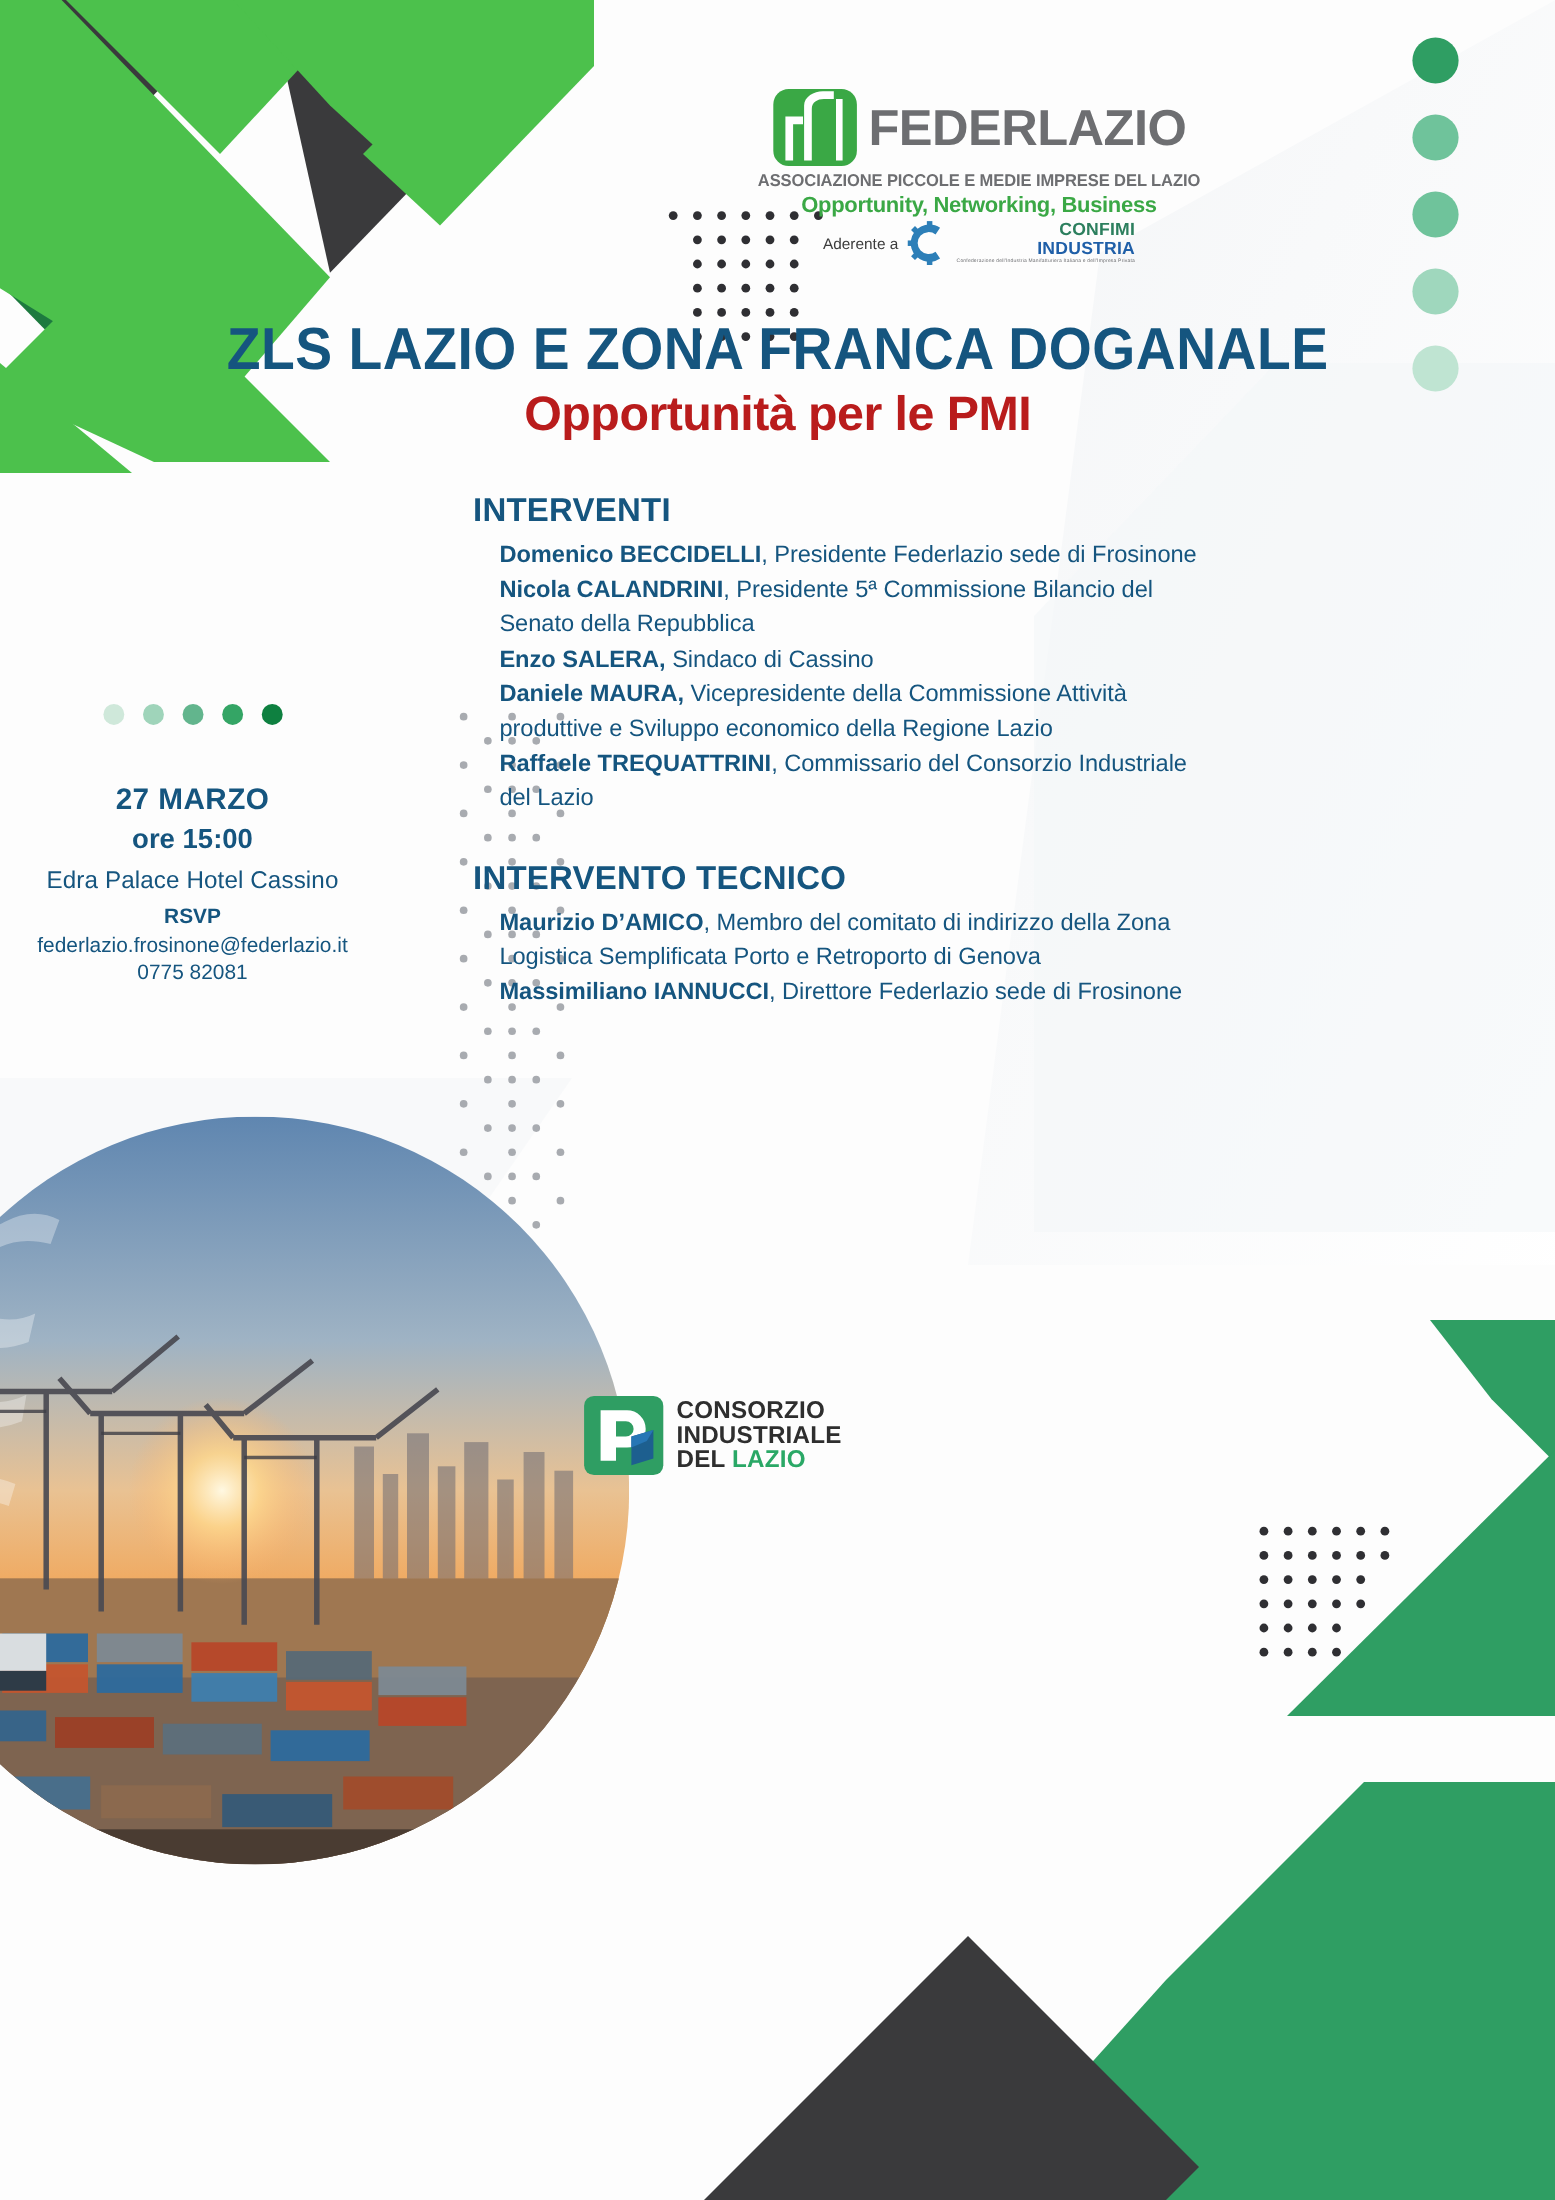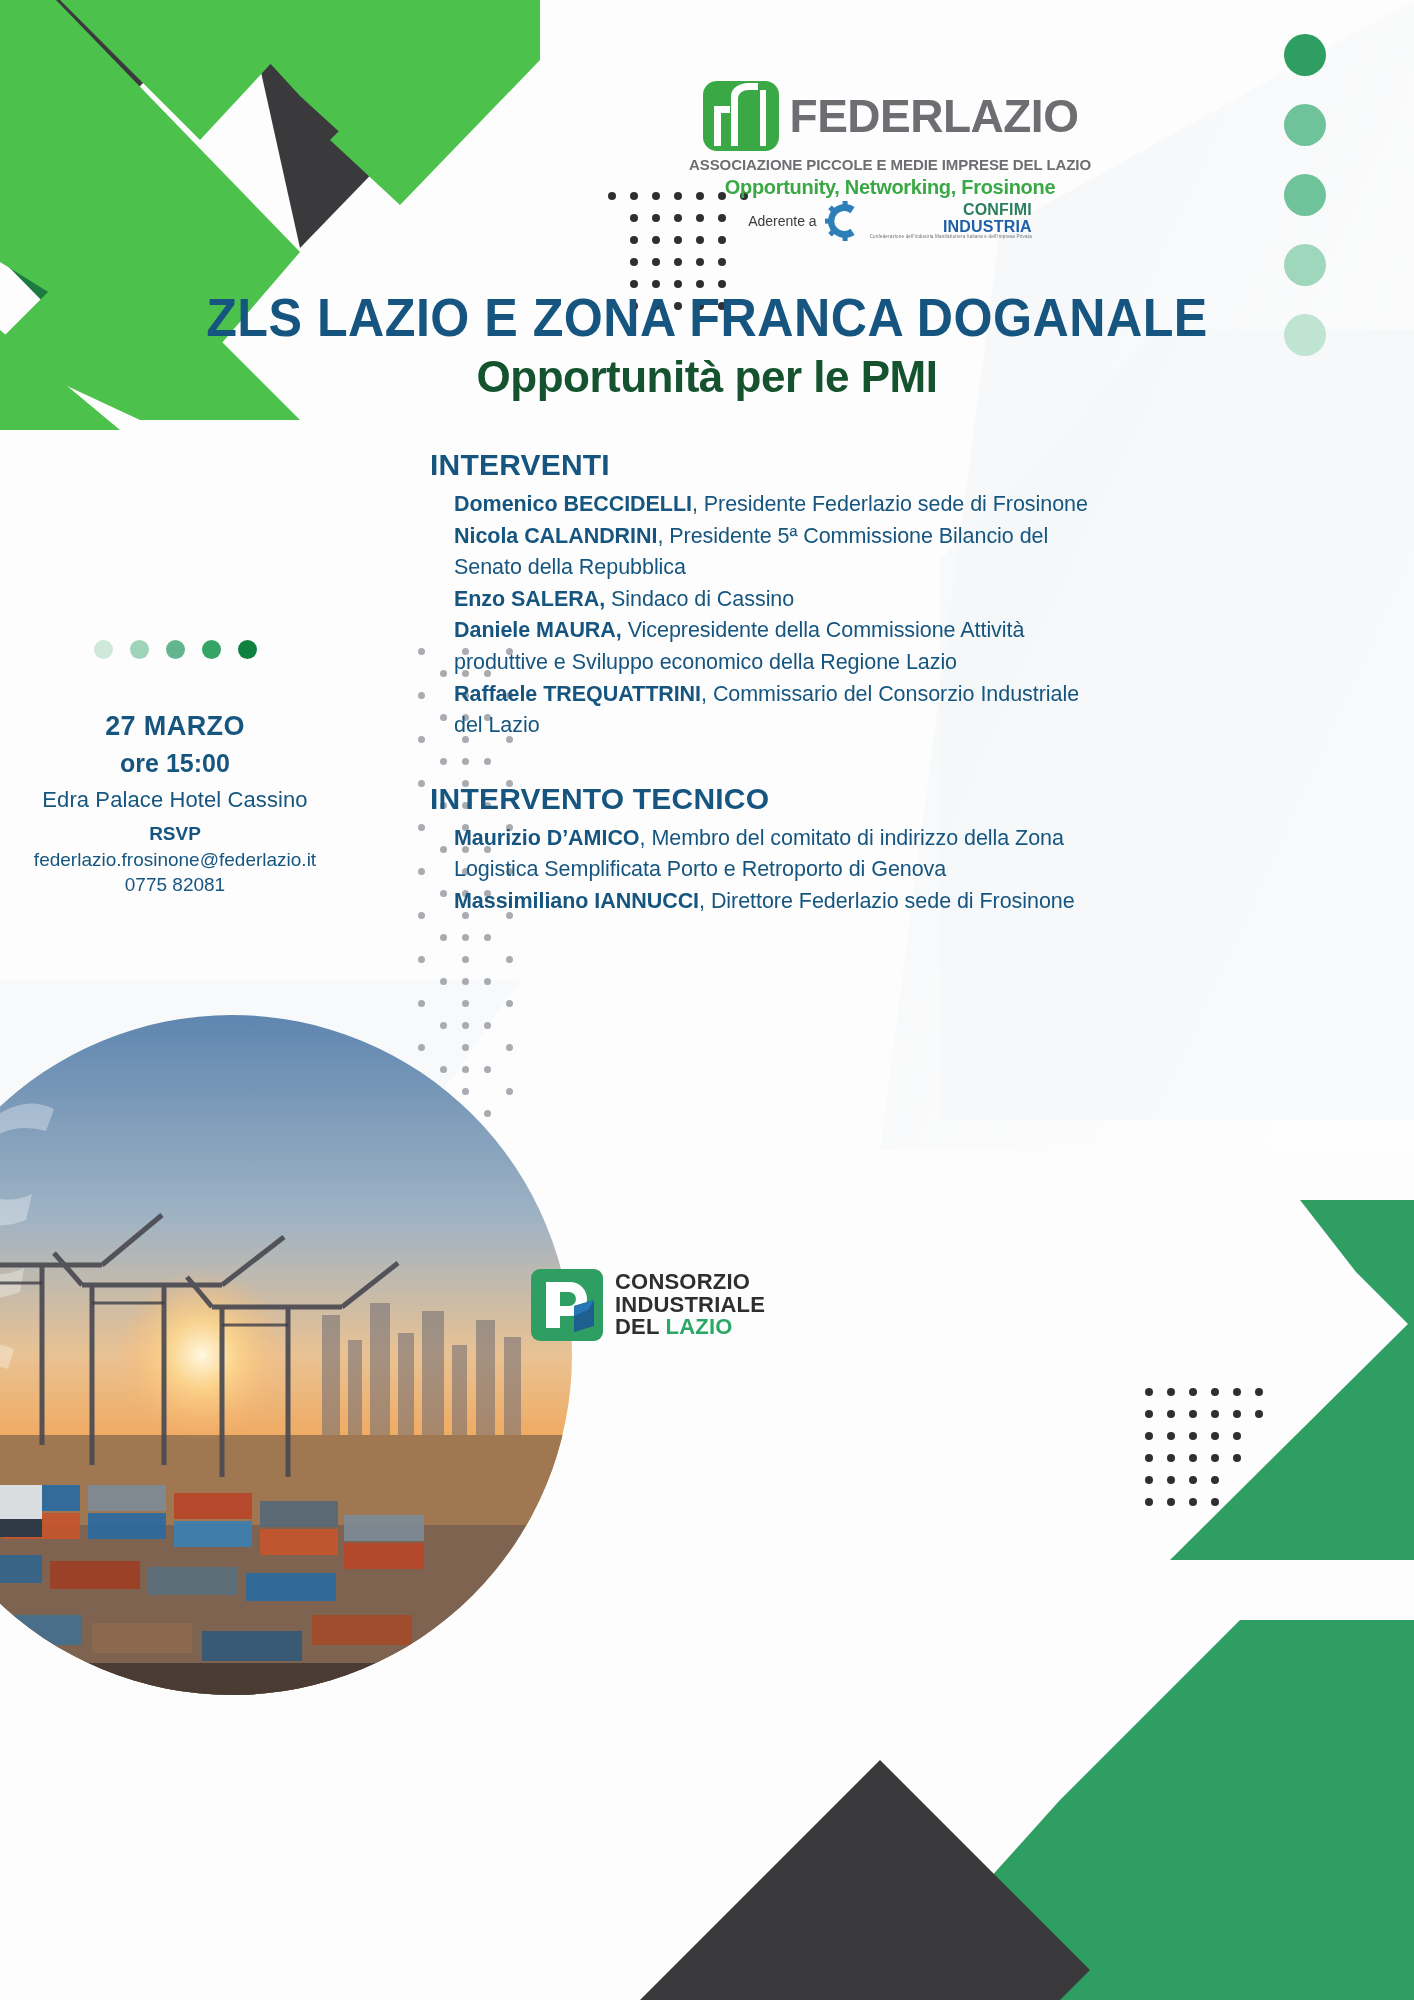--- a/index.html
+++ b/index.html
@@ -60,21 +60,21 @@
     position: absolute; left: 0; right: 0; top: 286px;
     text-align: center;
     font-family: "Liberation Sans Narrow", "Liberation Sans", sans-serif;
     font-weight: 700; font-size: 54px; letter-spacing: 0.5px;
     color: #15557f; white-space: nowrap;
     transform: scaleX(0.93); transform-origin: center;
   }
   .subtitle {
     position: absolute; left: 0; right: 0; top: 352px;
     text-align: center;
-    font-weight: 700; font-size: 44px; color: #14532d;
+    font-weight: 700; font-size: 44px; color: #b91c1c;
     letter-spacing: -0.5px;
   }
 
   
   .info {
     position: absolute; left: 0px; top: 640px; width: 350px;
     text-align: center; color: #15557f;
   }
   .green-dots { display: flex; justify-content: center; gap: 17px; margin-bottom: 52px; }
   .green-dots i { width: 19px; height: 19px; border-radius: 50%; display: block; }
@@ -345,21 +345,21 @@
         <path d="M12 26 h16 v7 h-9 v33 h-7 z" fill="#ffffff"></path>
         <path d="M29 16 c0-8 9-13 17-13 h10 v7 h-9 c-6 0-11 3-11 9 v47 h-7 z" fill="#ffffff"></path>
         <path d="M40 26 h18 v7 h-11 v33 h-7 z" fill="#ffffff" opacity="0"></path>
         <path d="M57 13 v53 h-8 v-46 z" fill="#ffffff" opacity="0"></path>
         <path d="M58 10 h6 v56 h-6 z" fill="#ffffff"></path>
         <path d="M47 47 h22 v8 h-22 z" fill="#ffffff" opacity="0"></path>
       </svg>
       <div class="logo-word">FEDERLAZIO</div>
     </div>
     <div class="logo-sub1">ASSOCIAZIONE PICCOLE E MEDIE IMPRESE DEL LAZIO</div>
-    <div class="logo-sub2">Opportunity, Networking, Frosinone</div>
+    <div class="logo-sub2">Opportunity, Networking, Business</div>
     <div class="aderente">
       <div class="aderente-label">Aderente a</div>
       <div class="confimi">
         <svg width="40" height="40" viewBox="0 0 40 40">
           <g fill="#2d7fb8">
             <path d="M20 3 a17 17 0 1 0 9.6 31 l-4.1-6.2 A10 10 0 1 1 25.5 12.2 l4.1-6.2 A16.9 16.9 0 0 0 20 3 z"></path>
             <rect x="17.6" y="0" width="5" height="5"></rect>
             <rect x="17.6" y="35" width="5" height="5"></rect>
             <rect x="0" y="17.6" width="5" height="5"></rect>
             <rect x="35" y="17.6" width="5" height="5" opacity="0"></rect>

